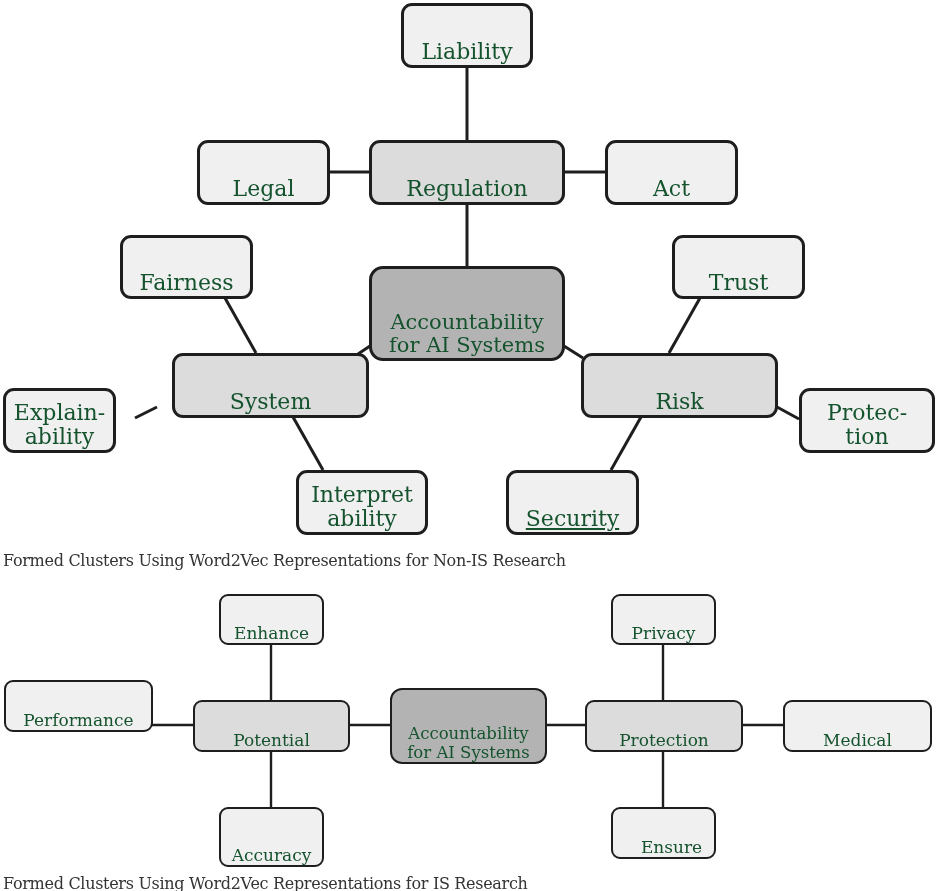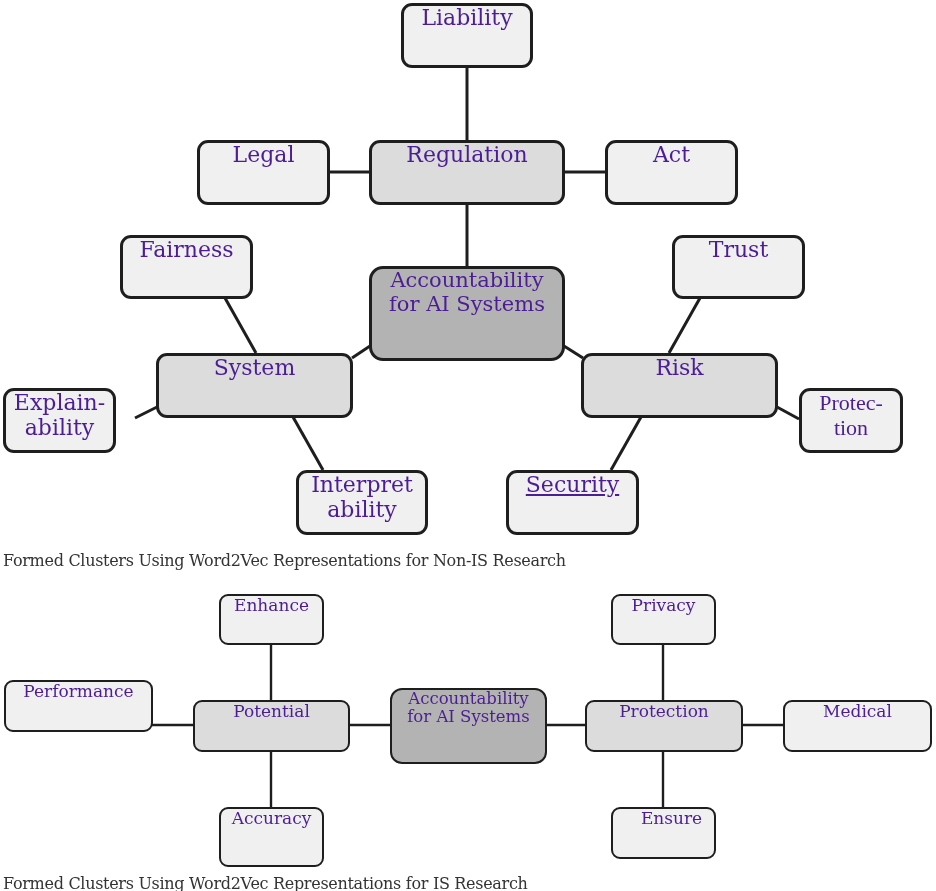--- a/index.html
+++ b/index.html
@@ -2,22 +2,22 @@
 <html><head>
 <meta charset="utf-8">
 <style>
   html, body { margin: 0; padding: 0; background: #ffffff; }
   body { width: 936px; height: 891px; position: relative; overflow: hidden;
          font-family: "DejaVu Serif", "Liberation Serif", serif; color: #222222; }
   svg.edges { position: absolute; left: 0; top: 0; width: 936px; height: 891px; }
   .edges line { stroke: #1e1e1e; stroke-width: 3; }
   .edges.small line { stroke-width: 2.4; }
   .node { position: absolute; box-sizing: border-box; border: 3px solid #1e1e1e; border-radius: 11px;
-          display: flex; align-items: flex-start; justify-content: center; text-align: center;
-          background: #f0f0f0; color: #4c1d95; line-height: 1.12; }
+          display: flex; align-items: flex-end; justify-content: center; text-align: center;
+          background: #f0f0f0; color: #14532d; line-height: 1.12; }
   .node.leaf { background: #f0f0f0; }
   .node.hub { background: #dcdcdc; }
   .node.root { background: #b3b3b3; border-radius: 14px; }
   .top .node { font-size: 22px; }
   .top .node.root { font-size: 21px; }
   .bottom .node { font-size: 17px; border-width: 2.5px; border-radius: 9px; }
   .bottom .node.root { font-size: 16.5px; border-radius: 12px; }
   .caption { position: absolute; left: 3px; font-size: 16px; color: #333333; white-space: nowrap;
              font-family: "DejaVu Serif", "Liberation Serif", serif; letter-spacing: -0.3px; }
 </style>
@@ -49,38 +49,38 @@
   <div class="node leaf" style="left: 197px; top: 140px; width: 133px; height: 65px; background: rgb(240, 240, 240); border-color: rgb(30, 30, 30);">
       <span>Legal</span>
     </div>
   <div class="node leaf" style="left: 605px; top: 140px; width: 133px; height: 65px; background: rgb(240, 240, 240); border-color: rgb(30, 30, 30);">
       <span>Act</span>
     </div>
 
   <div class="node root" style="left: 369px; top: 266px; width: 196px; height: 95px; white-space: pre-line; background: rgb(179, 179, 179); border-color: rgb(30, 30, 30);"><span>Accountability
 for AI Systems</span></div>
 
-  <div class="node hub" style="left: 156px; top: 353px; width: 197px; height: 65px; background: rgb(220, 220, 220); border-color: rgb(30, 30, 30);">
+  <div class="node hub" style="left: 172px; top: 353px; width: 197px; height: 65px; background: rgb(220, 220, 220); border-color: rgb(30, 30, 30);">
       <span>System</span>
     </div>
   <div class="node leaf" style="left: 120px; top: 235px; width: 133px; height: 64px; background: rgb(240, 240, 240); border-color: rgb(30, 30, 30);">
       <span>Fairness</span>
     </div>
   <div class="node leaf" style="left: 3px; top: 388px; width: 113px; height: 65px; white-space: pre-line; background: rgb(240, 240, 240); border-color: rgb(30, 30, 30);"><span>Explain-
 ability</span></div>
   <div class="node leaf" style="left: 296px; top: 470px; width: 132px; height: 65px; white-space: pre-line; background: rgb(240, 240, 240); border-color: rgb(30, 30, 30);"><span>Interpret
 ability</span></div>
 
   <div class="node hub" style="left: 581px; top: 353px; width: 197px; height: 65px; background: rgb(220, 220, 220); border-color: rgb(30, 30, 30);">
       <span>Risk</span>
     </div>
   <div class="node leaf" style="left: 672px; top: 235px; width: 133px; height: 64px; background: rgb(240, 240, 240); border-color: rgb(30, 30, 30);">
       <span>Trust</span>
     </div>
-  <div class="node leaf" style="left: 799px; top: 388px; width: 104px; height: 65px; white-space: pre-line; background: rgb(240, 240, 240); border-color: rgb(30, 30, 30); font-family: Liberation Serif, serif;"><span>Protec-
+  <div class="node leaf" style="left: 799px; top: 388px; width: 136px; height: 65px; white-space: pre-line; background: rgb(240, 240, 240); border-color: rgb(30, 30, 30);"><span>Protec-
 tion</span></div>
   <div class="node leaf" style="left: 506px; top: 470px; width: 133px; height: 65px; background: rgb(240, 240, 240); border-color: rgb(30, 30, 30); text-decoration: underline;">
       <span>Security</span>
     </div>
 
   <div class="caption" style="top:551px;">Formed Clusters Using Word2Vec Representations for Non-IS Research</div>
 </div>
 
 <div class="bottom">
   <svg class="edges small">

